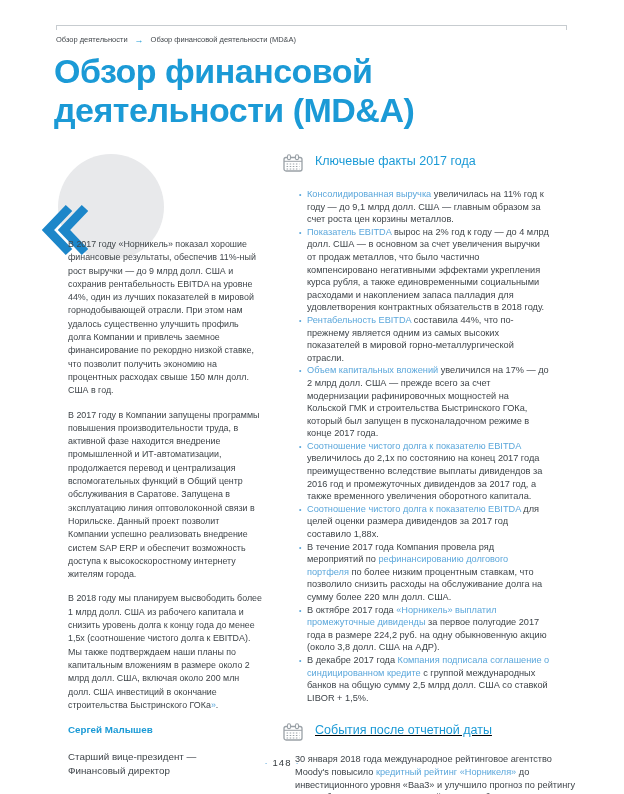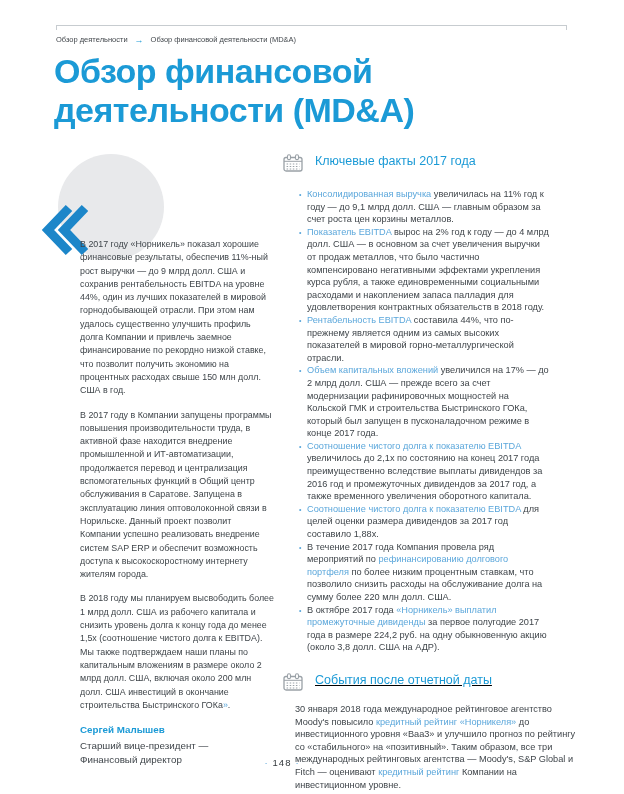--- a/index.html
+++ b/index.html
@@ -14,24 +14,24 @@
 
   .breadcrumb { position:absolute; left:56px; top:35px; font-size:7.5px; color:#41464B; display:flex; align-items:center; gap:7px; }
   .breadcrumb .arrow { color:#1B9AD6; font-size:9px; line-height:8px; }
 
   .title { position:absolute; left:54px; top:52px; width:470px; margin:0;
     font-size:34px; line-height:39px; font-weight:bold; color:#1B9AD6; letter-spacing:-0.5px; }
 
   .avatar { position:absolute; left:58px; top:154px; width:106px; height:106px; border-radius:50%; background:#E8E9EB; }
   .quote-mark { position:absolute; left:38px; top:204px; }
 
-  .quote { position:absolute; left:80px; top:238px; width:194px; font-size:8.9px; line-height:13.3px; color:#3F454A; }
+  .quote { position:absolute; left:68px; top:238px; width:194px; font-size:8.9px; line-height:13.3px; color:#3F454A; }
   .qpara { margin:0 0 11px 0; }
   .author { color:#1B9AD6; font-weight:bold; font-size:9.8px; margin-top:0; }
-  .author-title { font-size:9.8px; line-height:13.5px; color:#3F454A; white-space:pre-line; margin-top:3px; }
+  .author-title { font-size:9.8px; line-height:13.5px; color:#3F454A; white-space:pre-line; margin-top:14px; }
 
   .rightcol { position:absolute; left:283px; top:154px; width:283px; }
   .section-header { display:flex; align-items:flex-start; gap:12px; margin-bottom:12px; }
   .section-title { color:#1B9AD6; font-size:12.5px; }
   .kf-list { list-style:none; margin:16px; padding:0; font-size:9.2px; line-height:12.6px; color:#3F454A; }
   .kf-list li { position:relative; padding-left:8px; }
   .kf-list li::before { content:"\2022"; position:absolute; left:0; top:1px; font-size:7px; color:#5BA7DB; }
   .second { margin-top:19px;text-decoration:underline; }
   .pe-para { margin:12px; width:282px; font-size:9.2px; line-height:12.6px; color:#3F454A; }
   .link { color:#5BA7DB; }
@@ -90,20 +90,21 @@
 
     <ul class="kf-list" id="key-facts-list">
         <li><span class="link">Консолидированная выручка</span><span> увеличилась на 11% год к году — до 9,1 млрд долл. США — главным образом за счет роста цен корзины металлов.</span></li>
         <li><span class="link">Показатель EBITDA</span><span> вырос на 2% год к году — до 4 млрд долл. США — в основном за счет увеличения выручки от продаж металлов, что было частично компенсировано негативными эффектами укрепления курса рубля, а также единовременными социальными расходами и накоплением запаса палладия для удовлетворения контрактных обязательств в 2018 году.</span></li>
         <li><span class="link">Рентабельность EBITDA</span><span> составила 44%, что по-прежнему является одним из самых высоких показателей в мировой горно-металлургической отрасли.</span></li>
         <li><span class="link">Объем капитальных вложений</span><span> увеличился на 17% — до 2 млрд долл. США — прежде всего за счет модернизации рафинировочных мощностей на Кольской ГМК и строительства Быстринского ГОКа, который был запущен в пусконаладочном режиме в конце 2017 года.</span></li>
         <li><span class="link">Соотношение чистого долга к показателю EBITDA</span><span> увеличилось до 2,1x по состоянию на конец 2017 года преимущественно вследствие выплаты дивидендов за 2016 год и промежуточных дивидендов за 2017 год, а также временного увеличения оборотного капитала.</span></li>
         <li><span class="link">Соотношение чистого долга к показателю EBITDA</span><span> для целей оценки размера дивидендов за 2017 год составило 1,88x.</span></li>
         <li><span>В течение 2017 года Компания провела ряд мероприятий по </span><span class="link">рефинансированию долгового портфеля</span><span> по более низким процентным ставкам, что позволило снизить расходы на обслуживание долга на сумму более 220 млн долл. США.</span></li>
         <li><span>В октябре 2017 года </span><span class="link">«Норникель» выплатил промежуточные дивиденды</span><span> за первое полугодие 2017 года в размере 224,2 руб. на одну обыкновенную акцию (около 3,8 долл. США на АДР).</span></li>
+        <li><span>В декабре 2017 года </span><span class="link">Компания подписала соглашение о синдицированном кредите</span><span> с группой международных банков на общую сумму 2,5 млрд долл. США со ставкой LIBOR + 1,5%.</span></li>
       </ul>
 
     <div class="section-header second">
       <svg width="20" height="18" viewBox="0 0 20 18">
         <rect x="1" y="3.5" width="18" height="13.5" rx="2" fill="none" stroke="#9AA1A7" stroke-width="1.3"></rect>
         <rect x="4.5" y="0.8" width="3" height="4.8" rx="1.4" fill="#ffffff" stroke="#9AA1A7" stroke-width="1.1"></rect>
         <rect x="12.5" y="0.8" width="3" height="4.8" rx="1.4" fill="#ffffff" stroke="#9AA1A7" stroke-width="1.1"></rect>
         <line x1="1" y1="7.3" x2="19" y2="7.3" stroke="#9AA1A7" stroke-width="1"></line>
         <line x1="3.6" y1="10" x2="16.4" y2="10" stroke="#9AA1A7" stroke-width="1.1" stroke-dasharray="1.5 1.6"></line>
         <line x1="3.6" y1="12.5" x2="16.4" y2="12.5" stroke="#9AA1A7" stroke-width="1.1" stroke-dasharray="1.5 1.6"></line>

